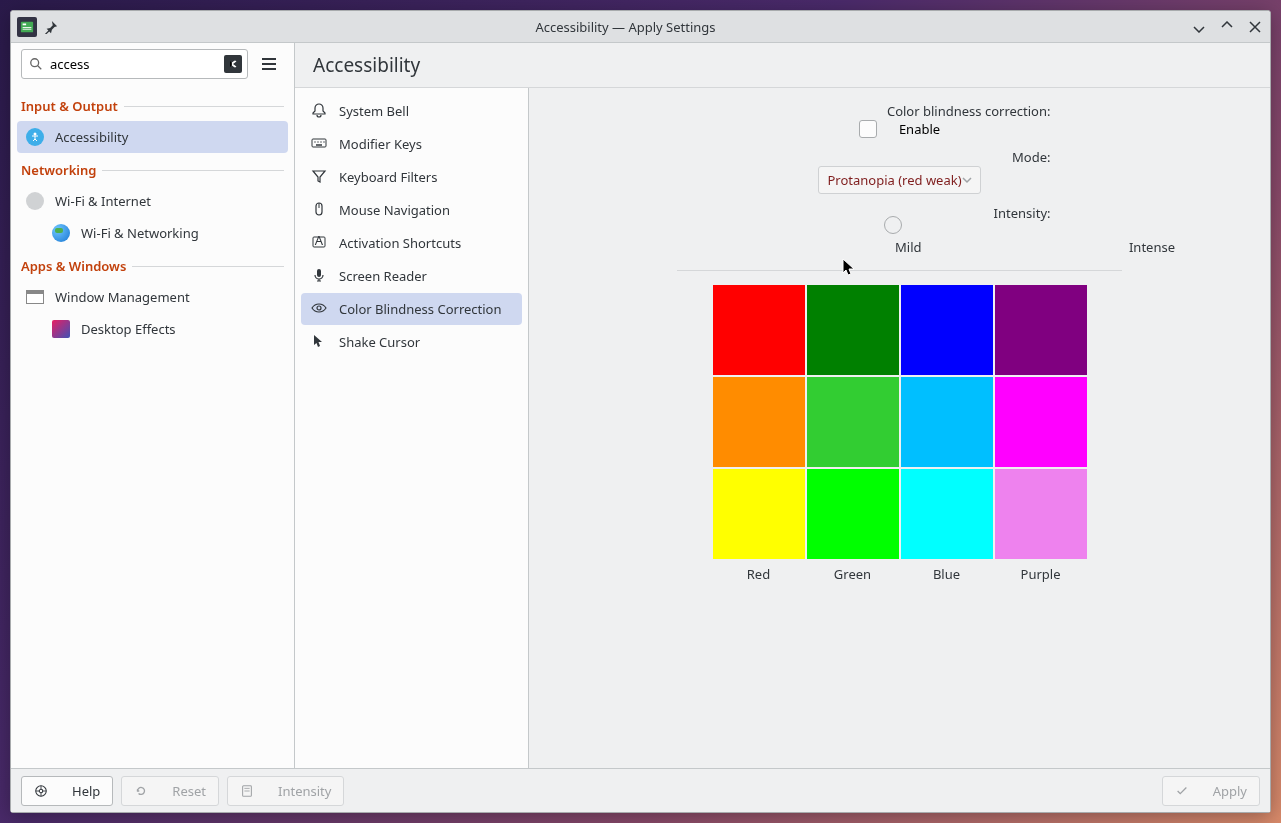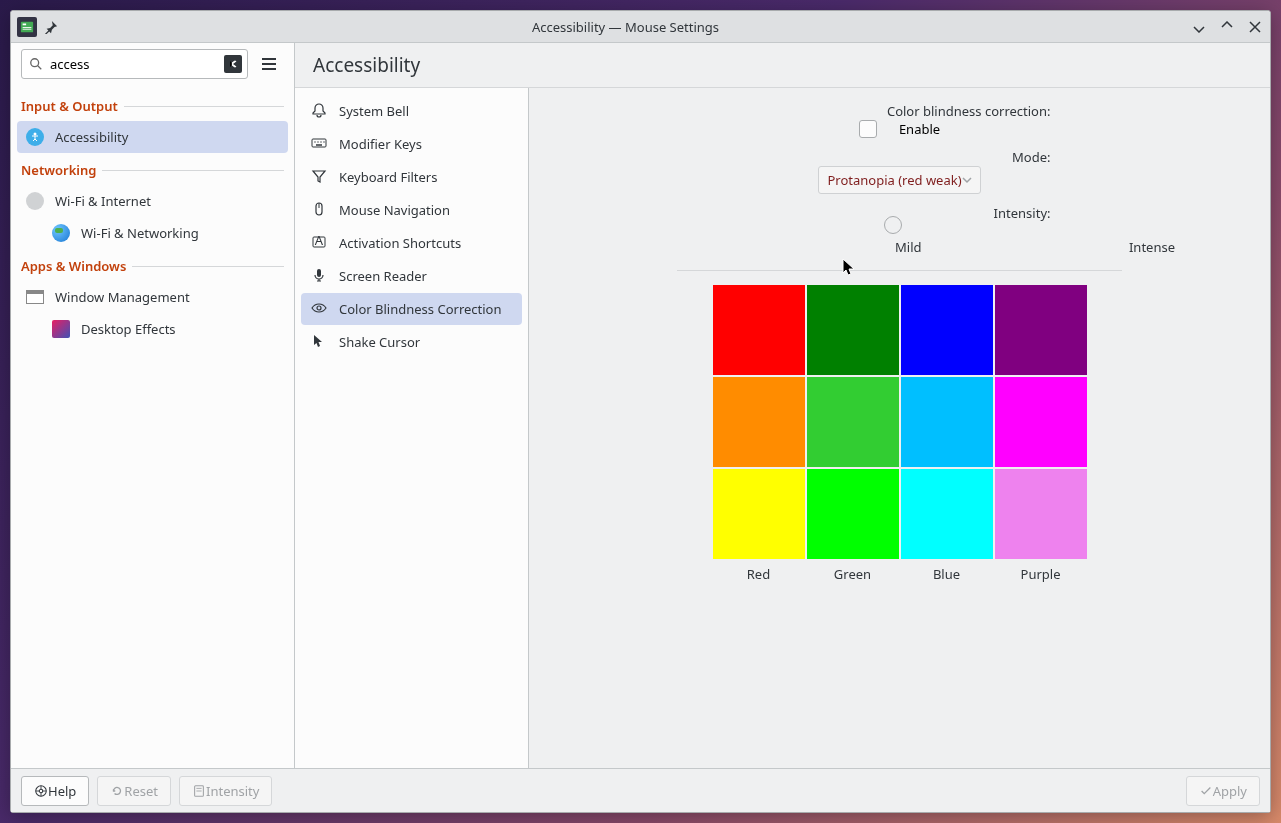--- a/index.html
+++ b/index.html
@@ -49,21 +49,21 @@
 .dropdown .chev { color: #a0a3a6; }
 .slider-track { flex: 1; height: 6px; background: #c0c2c4; border-radius: 3px; position: relative; }
 .slider-thumb { position: absolute; right: -2px; top: 50%; transform: translateY(-50%); width: 18px; height: 18px; background: #eff0f1; border: 1px solid #a8abad; border-radius: 50%; }
 .slider-labels { display: flex; justify-content: space-between; max-width: 280px; margin-left: 326px; color: #31363b; text-align: right; }
 .separator { height: 1px; background: #d5d7d9; margin: 14px auto; max-width: 445px; }
 .color-grid { display: grid; grid-template-columns: repeat(4, 92px); grid-gap: 2px; justify-content: center; margin-top: 4px; }
 .swatch { width: 92px; height: 90px; }
 .col-labels { display: grid; grid-template-columns: repeat(4, 92px); grid-gap: 2px; justify-content: center; margin-top: 6px; }
 .col-labels span { text-align: center; color: #31363b; }
 .footer { height: 44px; border-top: 1px solid #c4c8ca; display: flex; align-items: center; padding: 0 10px; gap: 8px; background: #eff0f1; }
-.btn { height: 30px; padding: 0 12px; border: 1px solid #b6b9bb; border-radius: 3px; background: #fcfcfc; display: flex; align-items: center; gap: 0; cursor: pointer; color: #31363b; }
+.btn { height: 30px; padding: 0 12px; border: 1px solid #b6b9bb; border-radius: 3px; background: #fcfcfc; display: flex; align-items: center; gap: 24px; cursor: pointer; color: #31363b; }
 .btn.disabled { color: #a0a3a6; border-color: #d5d7d9; background: #f5f5f5; cursor: default; }
 .footer-spacer { flex: 1; }
 .cursor-ptr { position: absolute; top: 258px; left: 842px; width: 16px; height: 20px; pointer-events: none; z-index: 100; }
 svg { display: block; }
 </style>
 </head>
 <body>
 
 <div class="window">
 
@@ -76,21 +76,21 @@
             <rect x="3" y="8" width="10" height="1" fill="#fff"></rect>
             <rect x="3" y="10" width="10" height="1" fill="#fff"></rect>
           </svg>
       </div>
       <div class="pin-icon">
         <svg width="14" height="14" viewBox="0 0 16 16">
             <path d="M9 1l6 6-3 1-3 3-1 4-2-2-4 4-1-1 4-4-2-2 4-1 3-3z" fill="#31363b"></path>
           </svg>
       </div>
     </div>
-    <div class="titlebar-title">Accessibility — Mouse Settings</div>
+    <div class="titlebar-title">Accessibility — Apply Settings</div>
     <div class="titlebar-right">
       <div class="titlebar-btn">
           <svg width="12" height="12" viewBox="0 0 12 12">
             <path d="M1 6l5 5 5-5" stroke="#31363b" stroke-width="1.5" fill="none"></path>
           </svg>
         </div>
       <div class="titlebar-btn">
           <svg width="12" height="12" viewBox="0 0 12 12">
             <path d="M1 6l5-5 5 5" stroke="#31363b" stroke-width="1.5" fill="none"></path>
           </svg>

